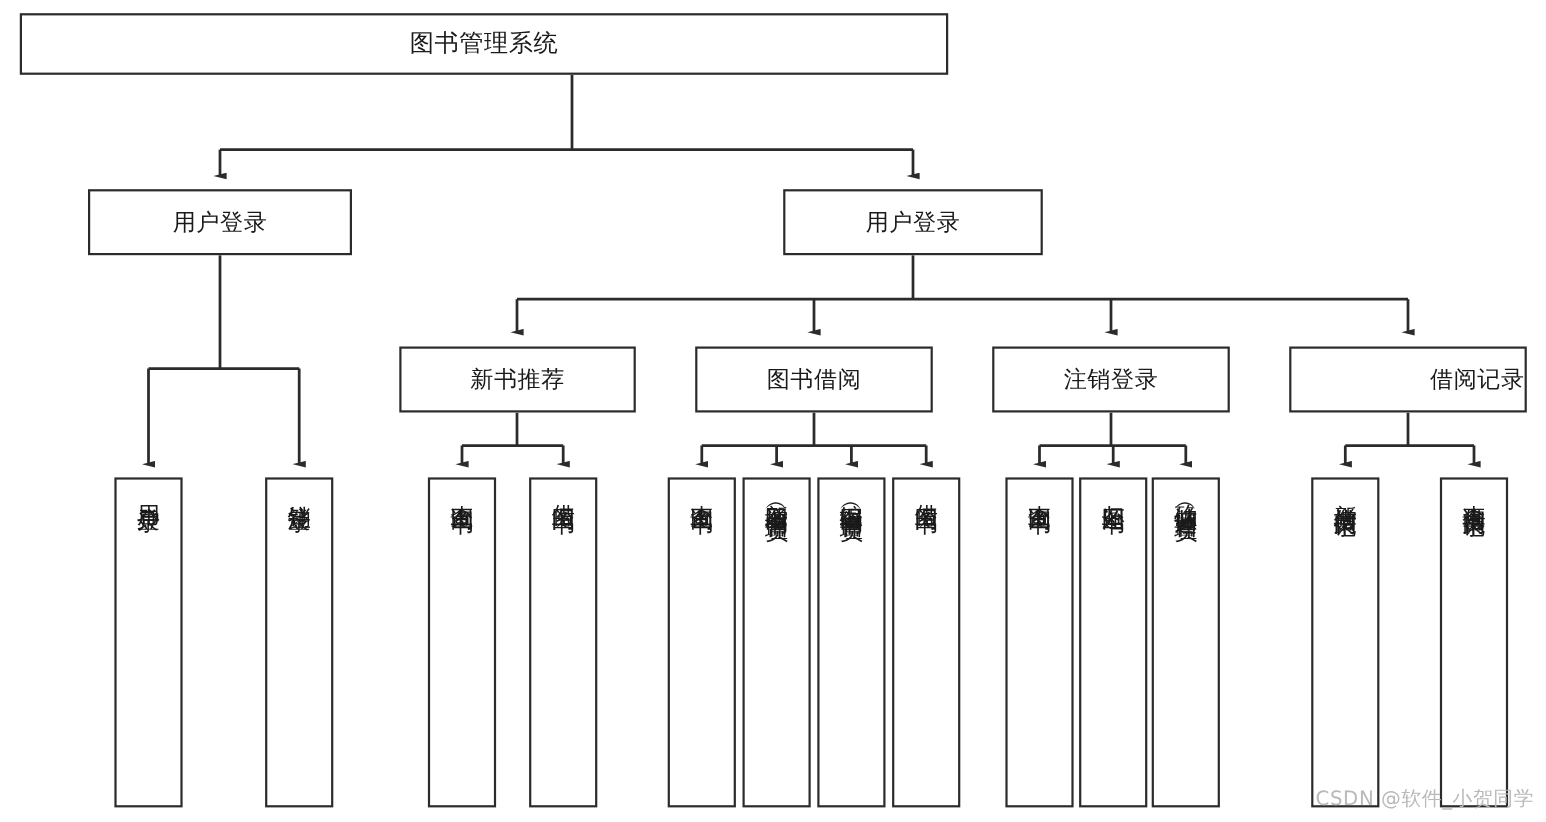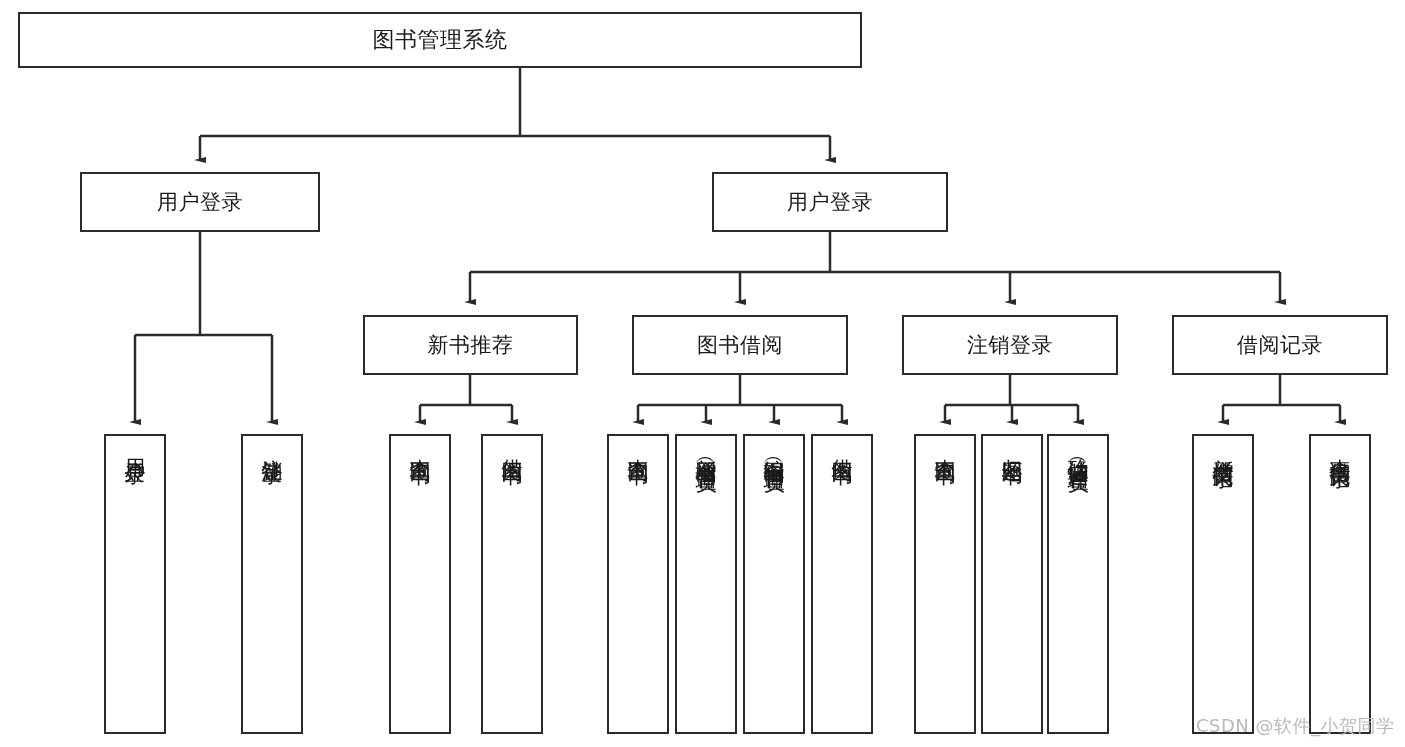--- a/index.html
+++ b/index.html
@@ -142,21 +142,21 @@
 
   <div class="node horiz" style="left:363px; top:315px; width:215px; height:60px;">
     <span class="label">新书推荐</span>
   </div>
   <div class="node horiz" style="left:632px; top:315px; width:216px; height:60px;">
     <span class="label">图书借阅</span>
   </div>
   <div class="node horiz" style="left:902px; top:315px; width:216px; height:60px;">
     <span class="label">注销登录</span>
   </div>
-  <div class="node horiz" style="left:1172px; top:315px; width:216px; height:60px;">
+  <div class="node horiz" style="left:1172px; top:315px; width:216px; height:60px;justify-content:flex-end;">
     <span class="label">借阅记录</span>
   </div>
 
   <div class="node vert" style="left:104px; top:434px; width:62px; height:300px;">
     <span class="label">用户登录</span>
   </div>
   <div class="node vert" style="left:241px; top:434px; width:62px; height:300px;">
     <span class="label">注销登录</span>
   </div>
 

